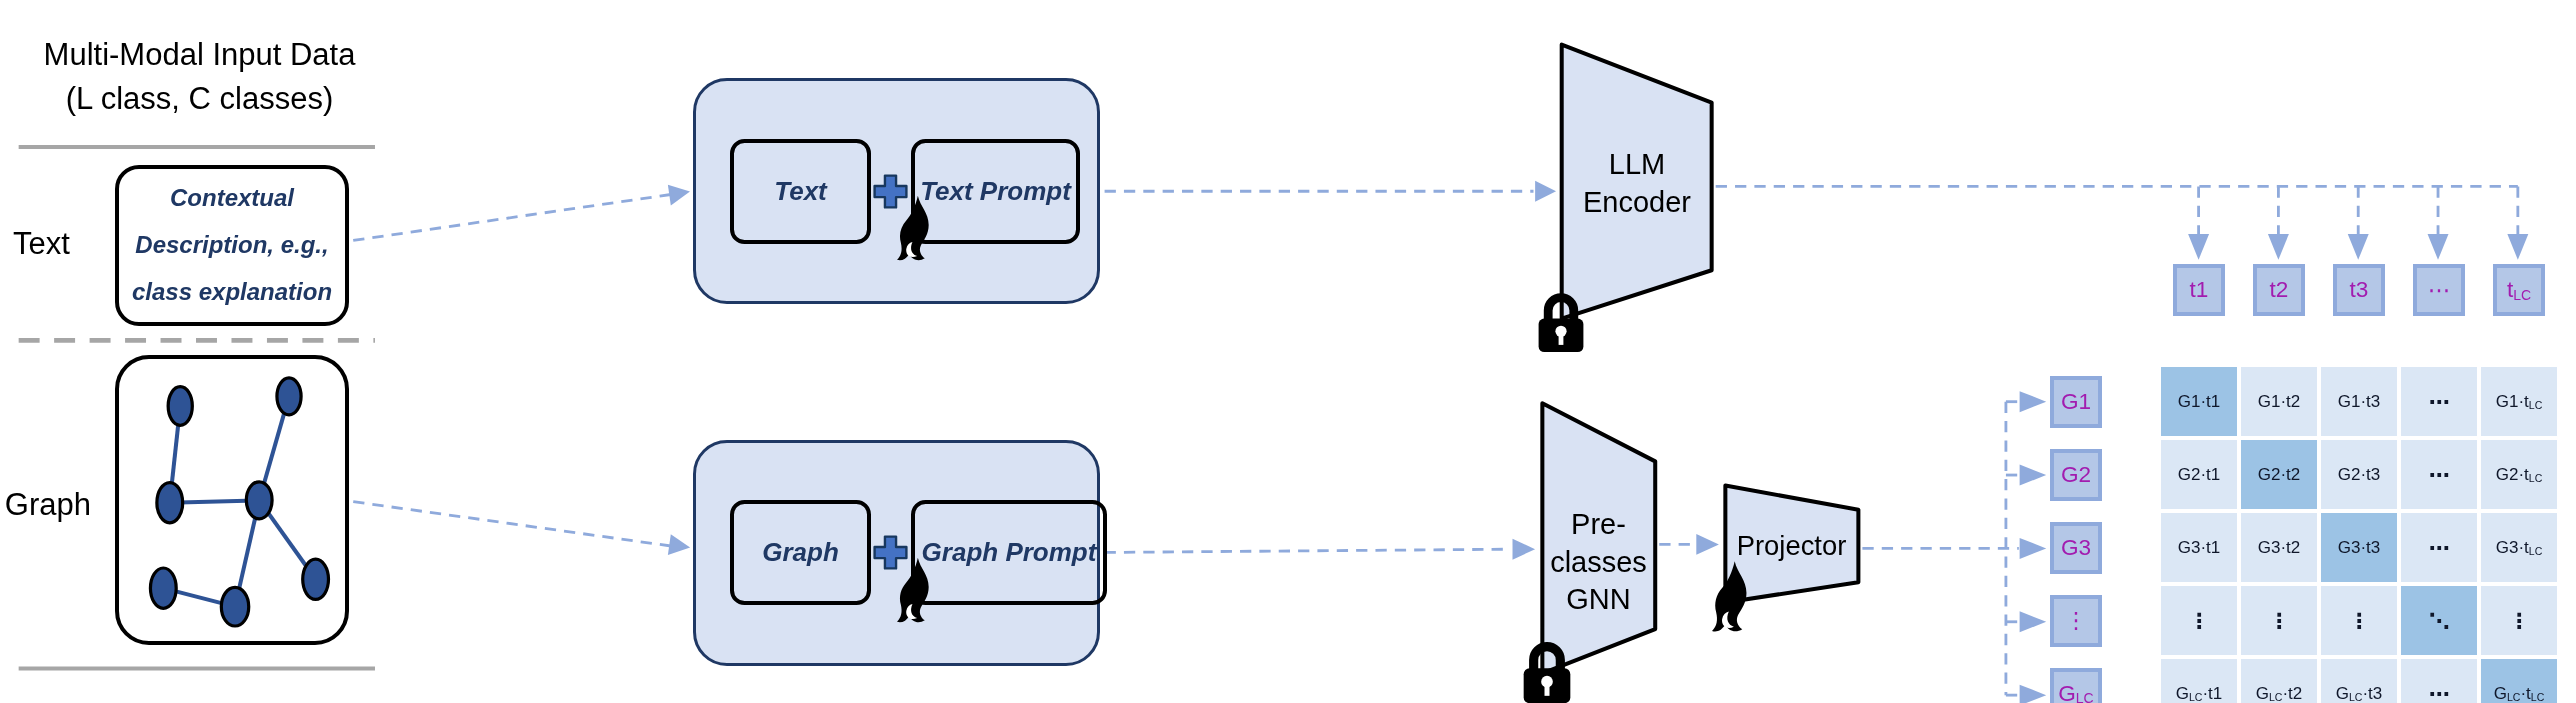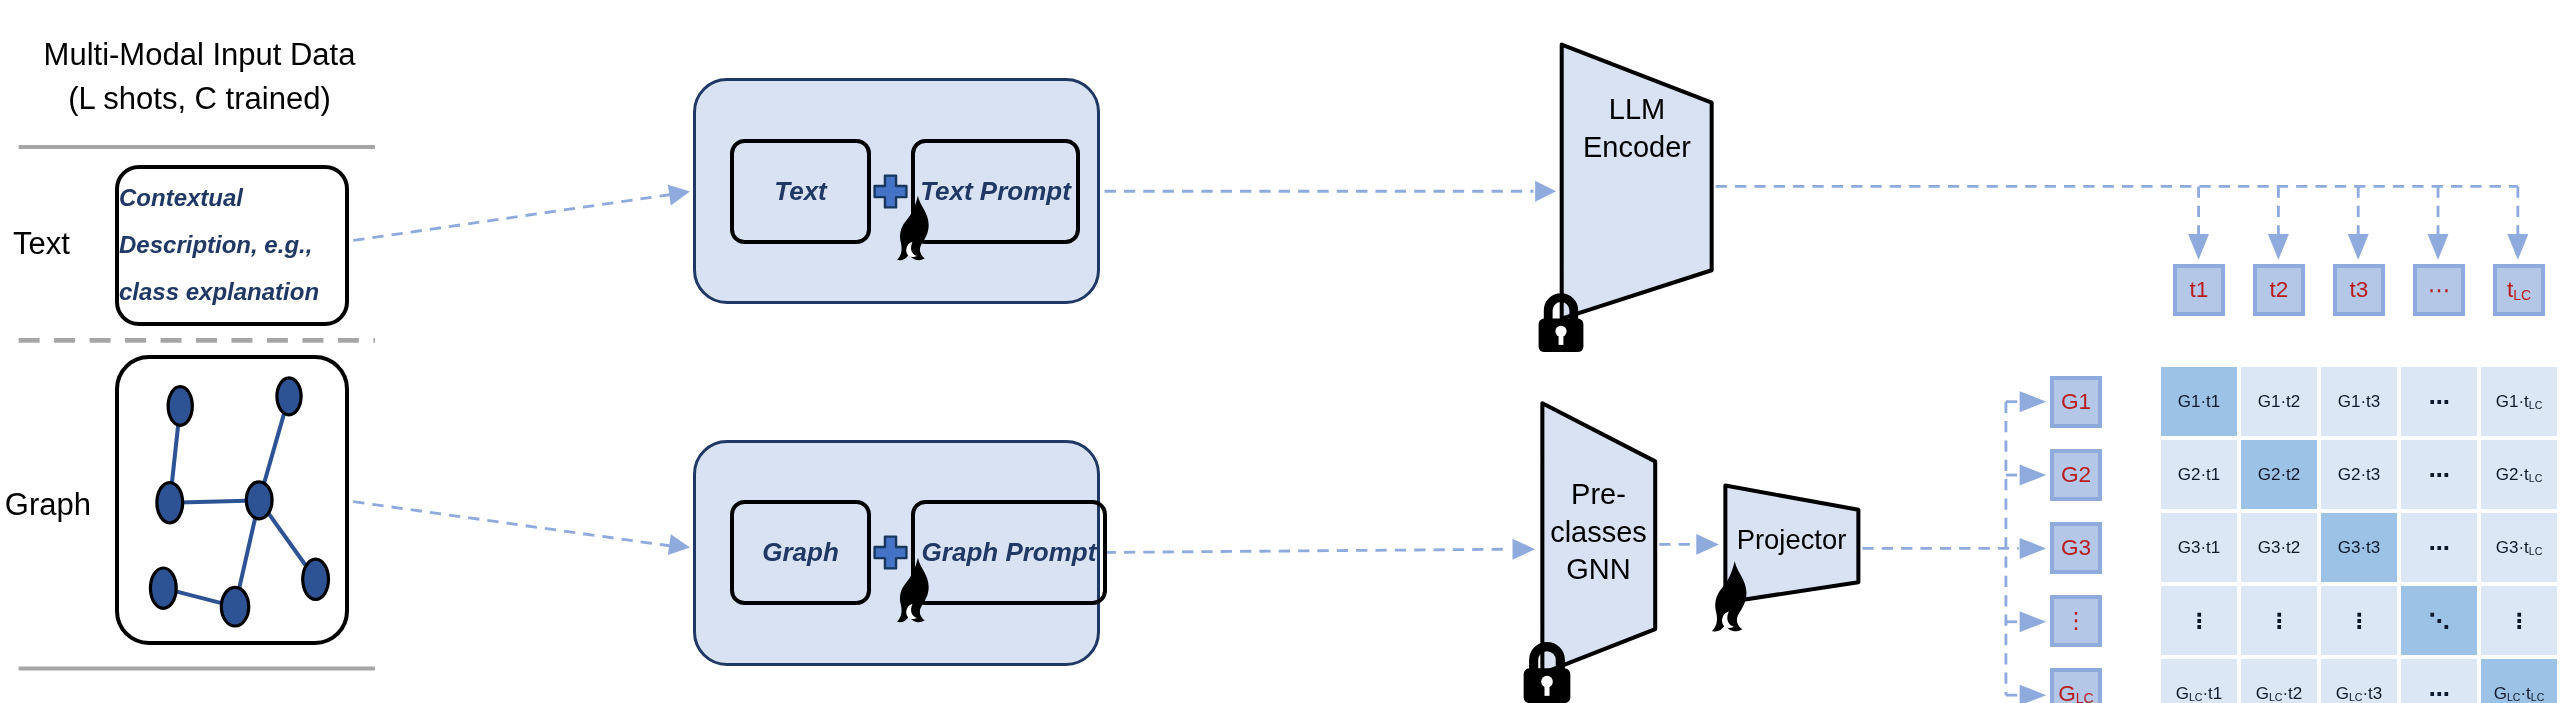--- a/index.html
+++ b/index.html
@@ -4,37 +4,37 @@
 <style>
   html,body{margin:0;padding:0;background:#ffffff;}
   .canvas{position:relative;width:2576px;height:703px;background:#fff;
           font-family:"Liberation Sans","DejaVu Sans",sans-serif;color:#000;overflow:hidden;margin-top:26px;}
   .abs{position:absolute;}
   svg{display:block;}
   
   .title{left:16px;top:6.5px;width:367px;text-align:center;font-size:31px;line-height:1.45;color:#000;}
   .row-label{font-size:31px;color:#000;}
   .ctx-box{left:115px;top:139px;width:234px;height:161px;border:4px solid #000;border-radius:24px;
-           display:flex;flex-direction:column;justify-content:center;background:#fff;box-sizing:border-box;}
+           display:flex;flex-direction:column;justify-content:center;align-items:center;background:#fff;box-sizing:border-box;}
   .ctx-box div{font-size:24px;font-style:italic;font-weight:600;color:#1f3864;line-height:1.95;}
   .graph-box{left:115px;top:329px;width:234px;height:290px;border:4.8px solid #000;border-radius:34px;background:#fff;box-sizing:border-box;}
   
   .container{width:407px;height:226px;background:#d9e2f3;border:3.2px solid #1f3864;border-radius:34px;box-sizing:border-box;}
   .inner-box{position:absolute;border:4px solid #000;border-radius:14.5px;display:flex;align-items:center;justify-content:center;box-sizing:border-box;}
   .inner-box span{font-size:26px;font-style:italic;font-weight:600;color:#1f3864;}
   
-  .enc-text{display:flex;flex-direction:column;align-items:center;justify-content:flex-start;text-align:center;}
+  .enc-text{display:flex;flex-direction:column;align-items:center;justify-content:center;text-align:center;}
   .enc-text div{font-size:29px;line-height:1.3;color:#000;}
   .proj-text div{font-size:27.4px;}
   
   .t-grid{left:2161px;top:238px;width:395px;height:52px;display:grid;grid-template-columns:repeat(5,76px);column-gap:4px;}
   .g-grid{left:2050px;top:341px;width:52px;height:363px;display:grid;grid-template-rows:repeat(5,69px);row-gap:4px;}
   .emb-slot{display:flex;align-items:center;justify-content:center;}
   .emb-box{width:52px;height:52px;background:#b4c7e7;border:4px solid #8faadc;box-sizing:border-box;
-           display:flex;align-items:center;justify-content:center;font-size:22.6px;color:#b91c1c;}
+           display:flex;align-items:center;justify-content:center;font-size:22.6px;color:#a21caf;}
   .matrix{left:2161px;top:341px;display:grid;grid-template-columns:repeat(5,76px);grid-template-rows:repeat(5,69px);gap:4px;}
   .cell{background:#dbe7f5;display:flex;align-items:center;justify-content:center;font-size:17px;color:#0f172a;}
   .cell.diag{background:#9cc3e5;}
   .cell.dots{font-size:21px;font-weight:bold;}
   sub{font-size:62%;line-height:0;position:relative;vertical-align:baseline;top:0.35em;}
 </style>
 </head>
 <body>
 
 <div class="canvas">
@@ -89,21 +89,21 @@
       <polygon points="2505,817 2505,843 2538,830"></polygon>
     </g>
 
     <polygon points="1937,23 2123,95 2123,303 1937,363" fill="#d9e2f3" stroke="#000" stroke-width="5" stroke-linejoin="round"></polygon>
     <polygon points="1913,468 2053,540 2053,748 1913,803" fill="#d9e2f3" stroke="#000" stroke-width="5" stroke-linejoin="round"></polygon>
     <polygon points="2140,570 2305,600 2305,690 2140,715" fill="#d9e2f3" stroke="#000" stroke-width="5" stroke-linejoin="round"></polygon>
   </svg>
 
   <div class="abs title">
     <div>Multi-Modal Input Data</div>
-    <div>(L shots, C trained)</div>
+    <div>(L class, C classes)</div>
   </div>
 
   <div class="abs row-label" style="left:13px;top:200px;">Text</div>
   <div class="abs row-label" style="left:4.8px;top:461px;">Graph</div>
 
   <div class="abs ctx-box">
     <div>Contextual</div>
     <div>Description, e.g.,</div>
     <div>class explanation</div>
   </div>

